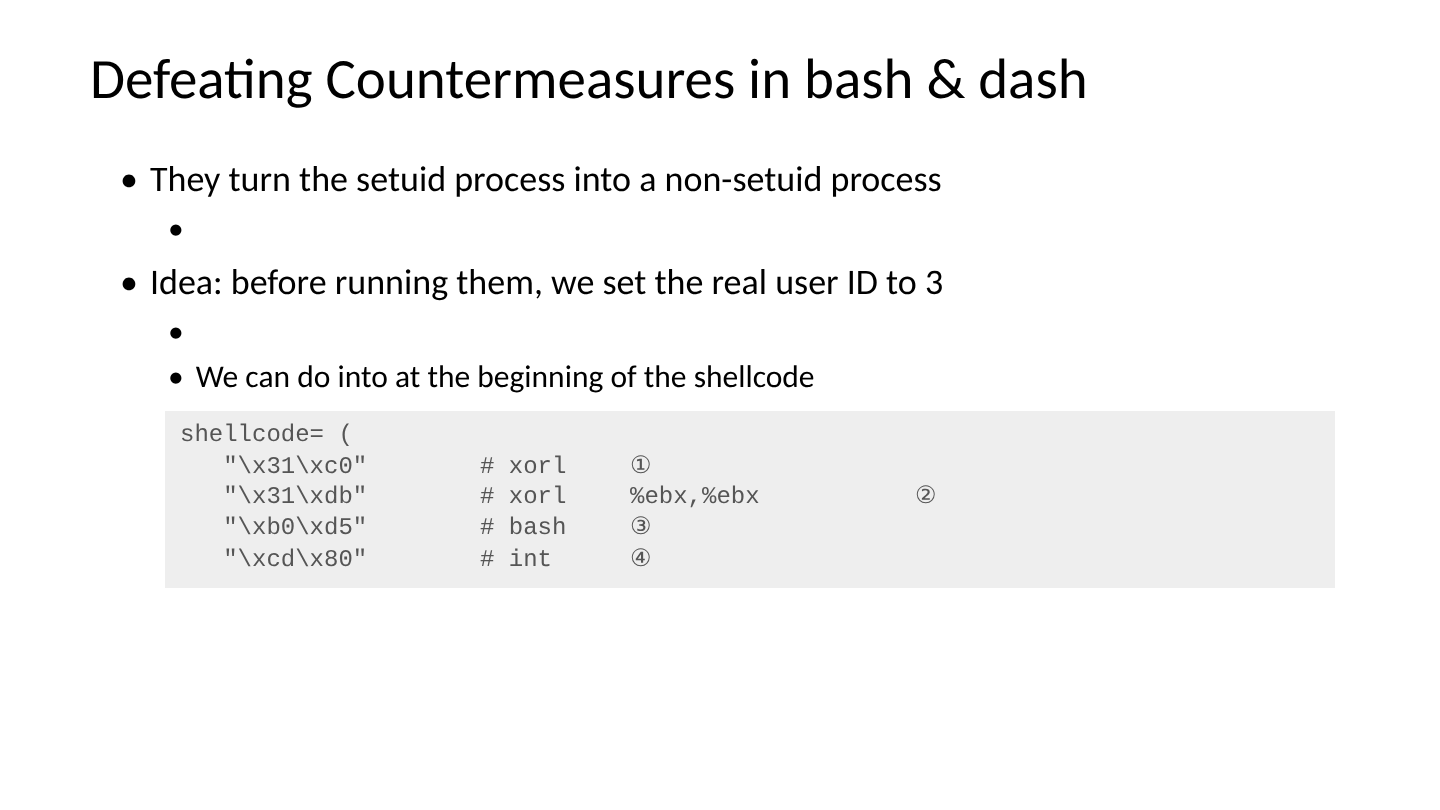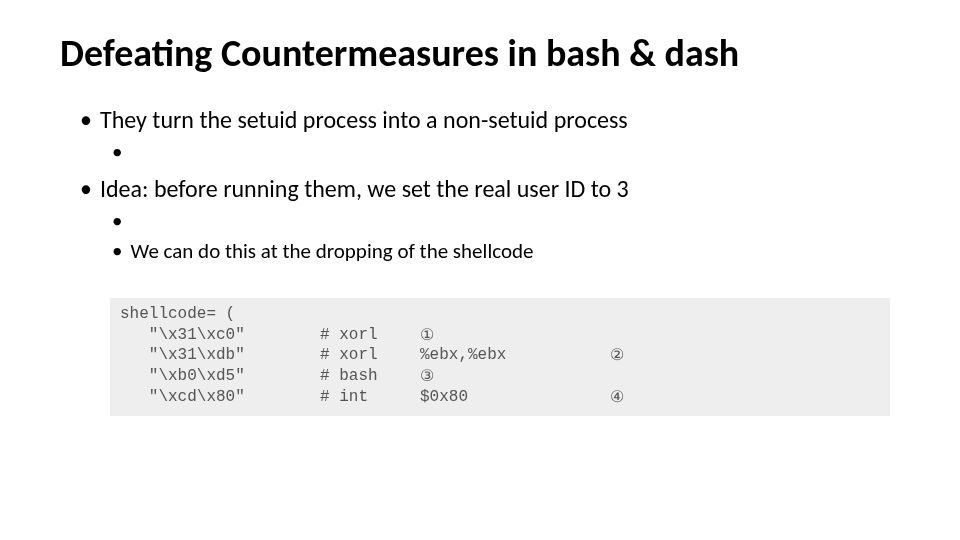--- a/index.html
+++ b/index.html
@@ -13,21 +13,21 @@
       background: #ffffff;
       font-family: Calibri, 'Segoe UI', Arial, sans-serif;
       color: #000;
       overflow: hidden;
     }
     .slide {
       padding: 30px 60px 20px 60px;
     }
     .title {
       font-size: 38px;
-      font-weight: 700;
+      font-weight: 400;
       margin-bottom: 28px;
       letter-spacing: 0px;
     }
     .bullets {
       padding-left: 20px;
     }
     .b1 {
       font-size: 24px;
       line-height: 1.35;
       margin-bottom: 2px;
@@ -43,21 +43,21 @@
       margin-bottom: 2px;
       display: flex;
     }
     .b2 .dot {
       margin-right: 8px;
     }
     .spacer {
       height: 4px;
     }
     .code-block {
-      margin-top: 32px;
+      margin-top: 8px;
       margin-left: 50px;
       margin-right: 10px;
       background: #eeeeee;
       padding: 6px 10px 8px 10px;
       font-family: 'Consolas', 'Courier New', monospace;
       font-size: 16px;
       line-height: 1.3;
       color: #555;
     }
     .code-line {
@@ -90,21 +90,21 @@
     <div class="spacer"></div>
     <div class="b1">
       <span class="dot">•</span>
       <span>Idea: before running them, we set the real user ID to 3</span>
     </div>
     <div class="b2">
       <span class="dot">•</span>
     </div>
     <div class="b2">
       <span class="dot">•</span>
-      <span>We can do this at the dropping of the shellcode</span>
+      <span>We can do into at the beginning of the shellcode</span>
     </div>
   </div>
 
   <div class="code-block">
     <div class="code-line header">shellcode= (</div>
     <div class="code-line">
       <span>   "\x31\xc0"</span>
       <span># xorl</span>
       <span class="col-circled">①</span>
     </div>
@@ -115,17 +115,16 @@
       <span class="col-circled">②</span>
     </div>
     <div class="code-line">
       <span>   "\xb0\xd5"</span>
       <span># bash</span>
       <span class="col-circled">③</span>
     </div>
     <div class="code-line">
       <span>   "\xcd\x80"</span>
       <span># int</span>
-      <span>$0x80</span>
       <span class="col-circled">④</span>
     </div>
   </div>
 </div>
 
 </body></html>

